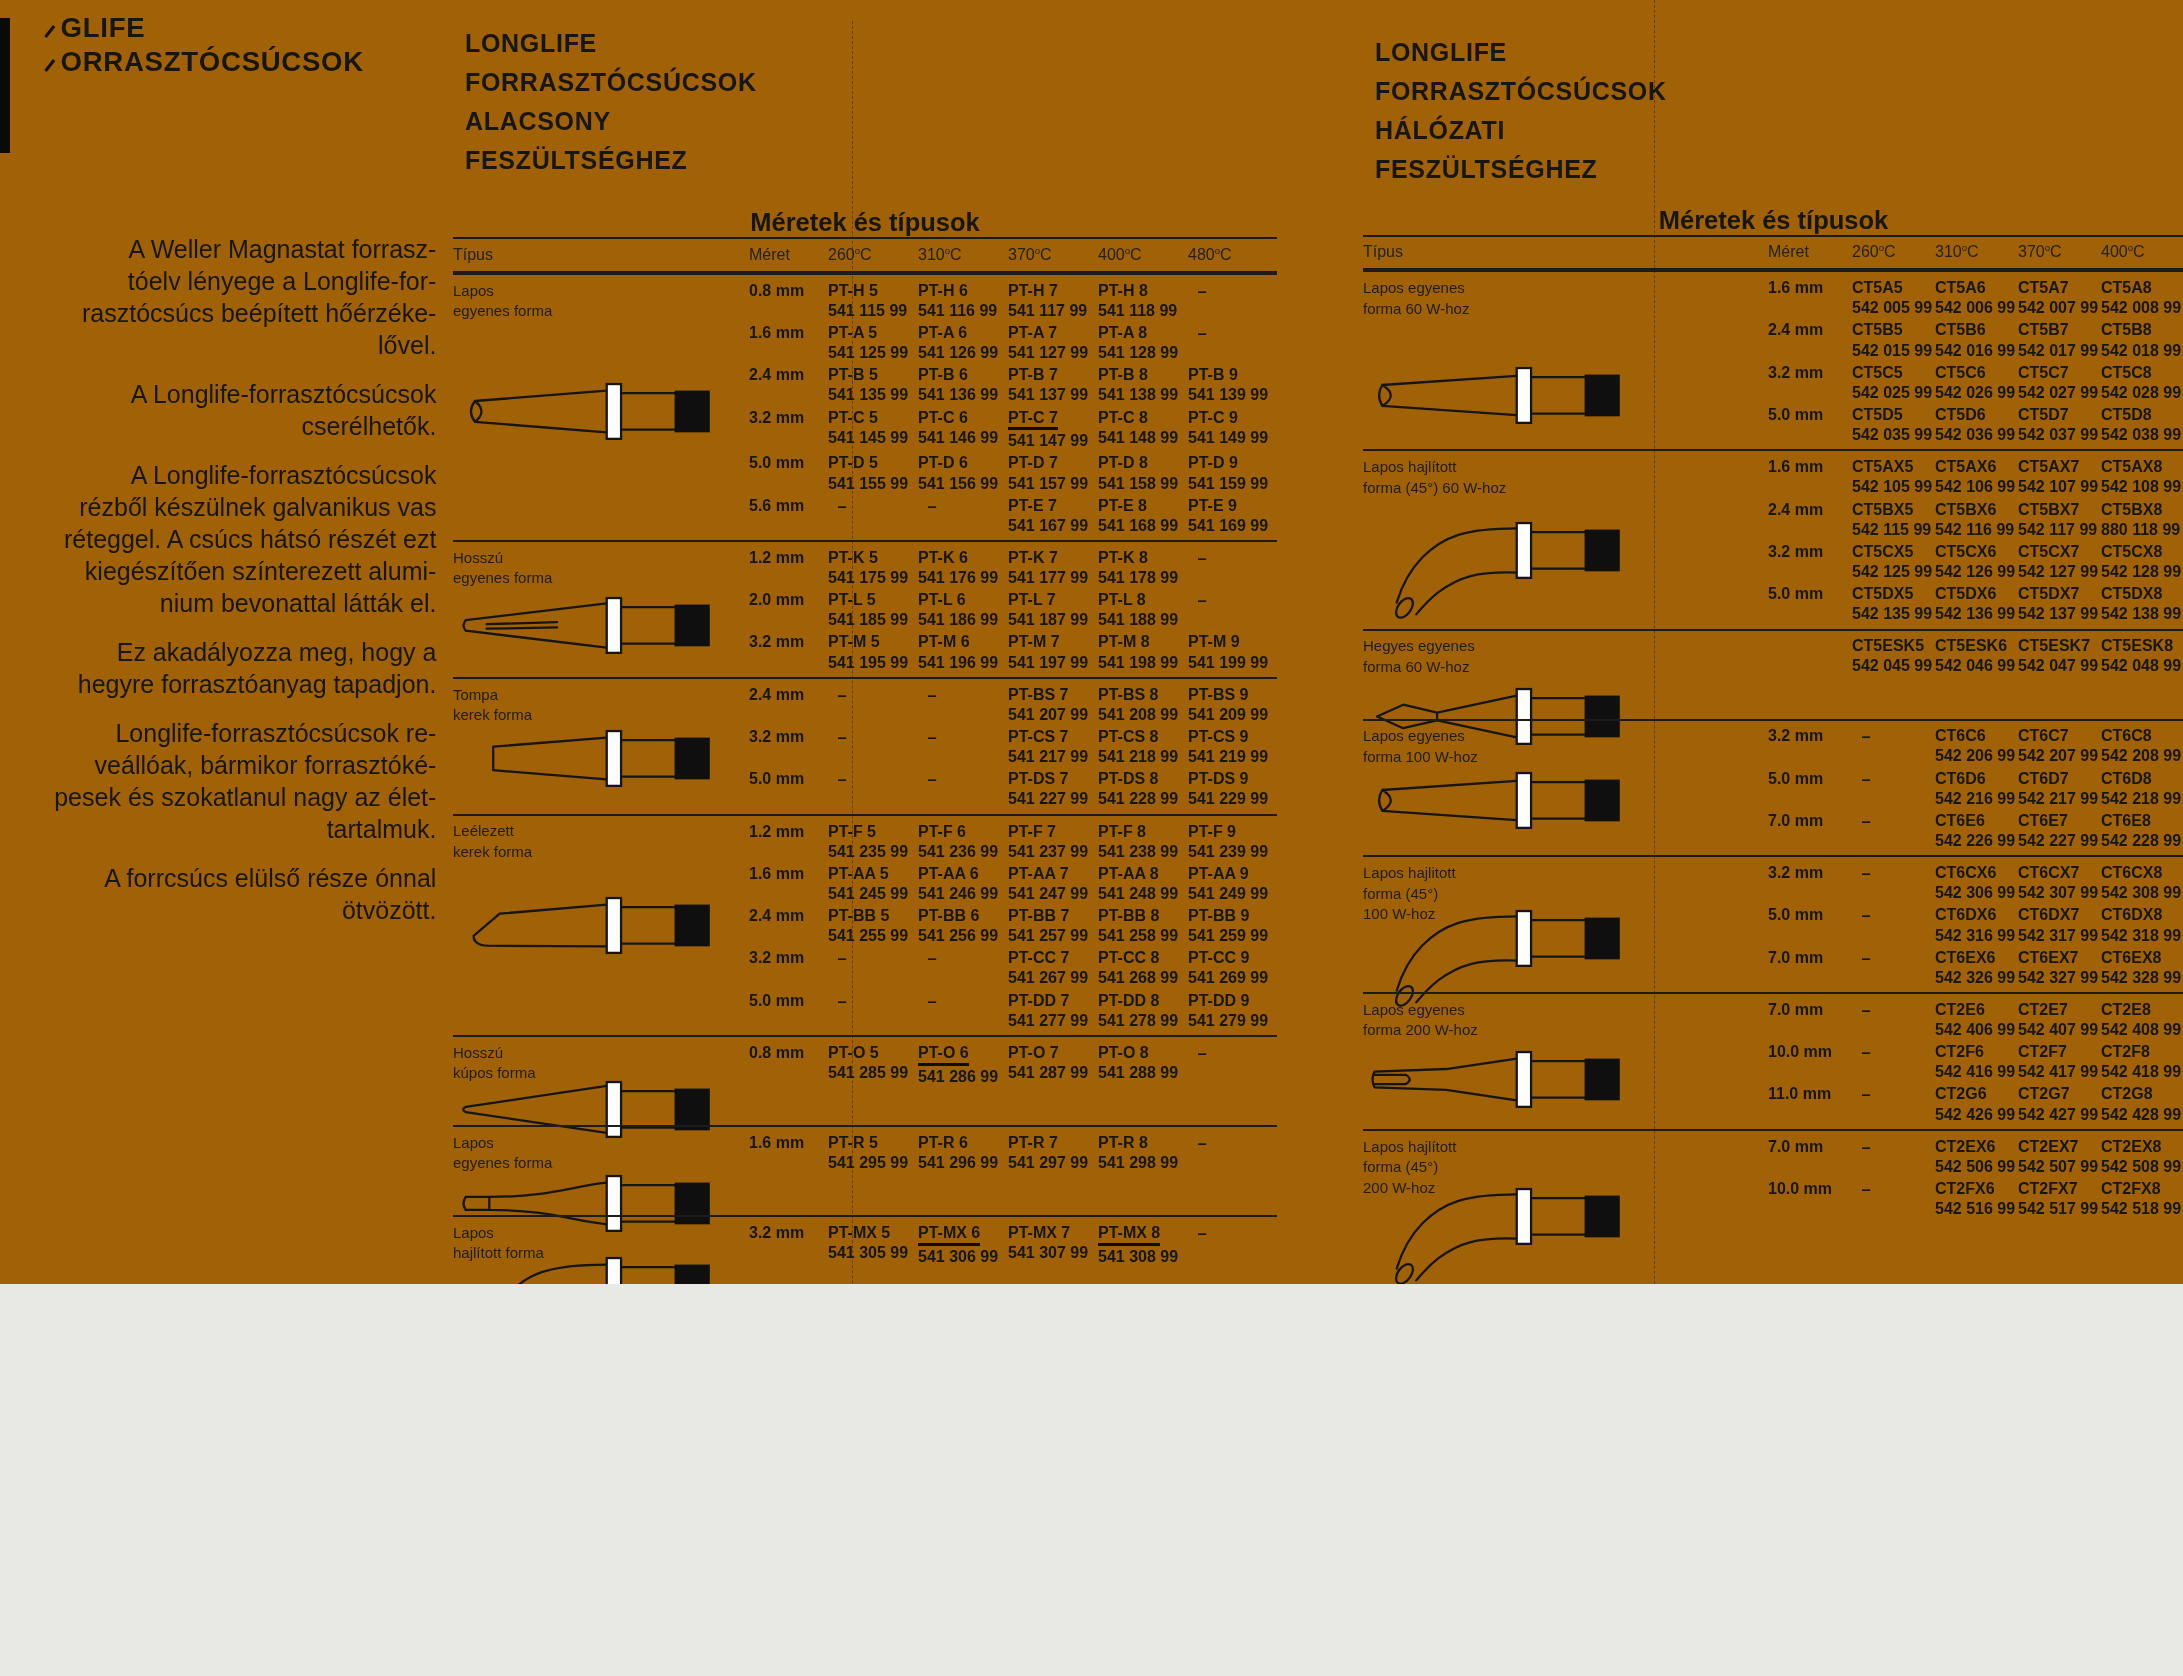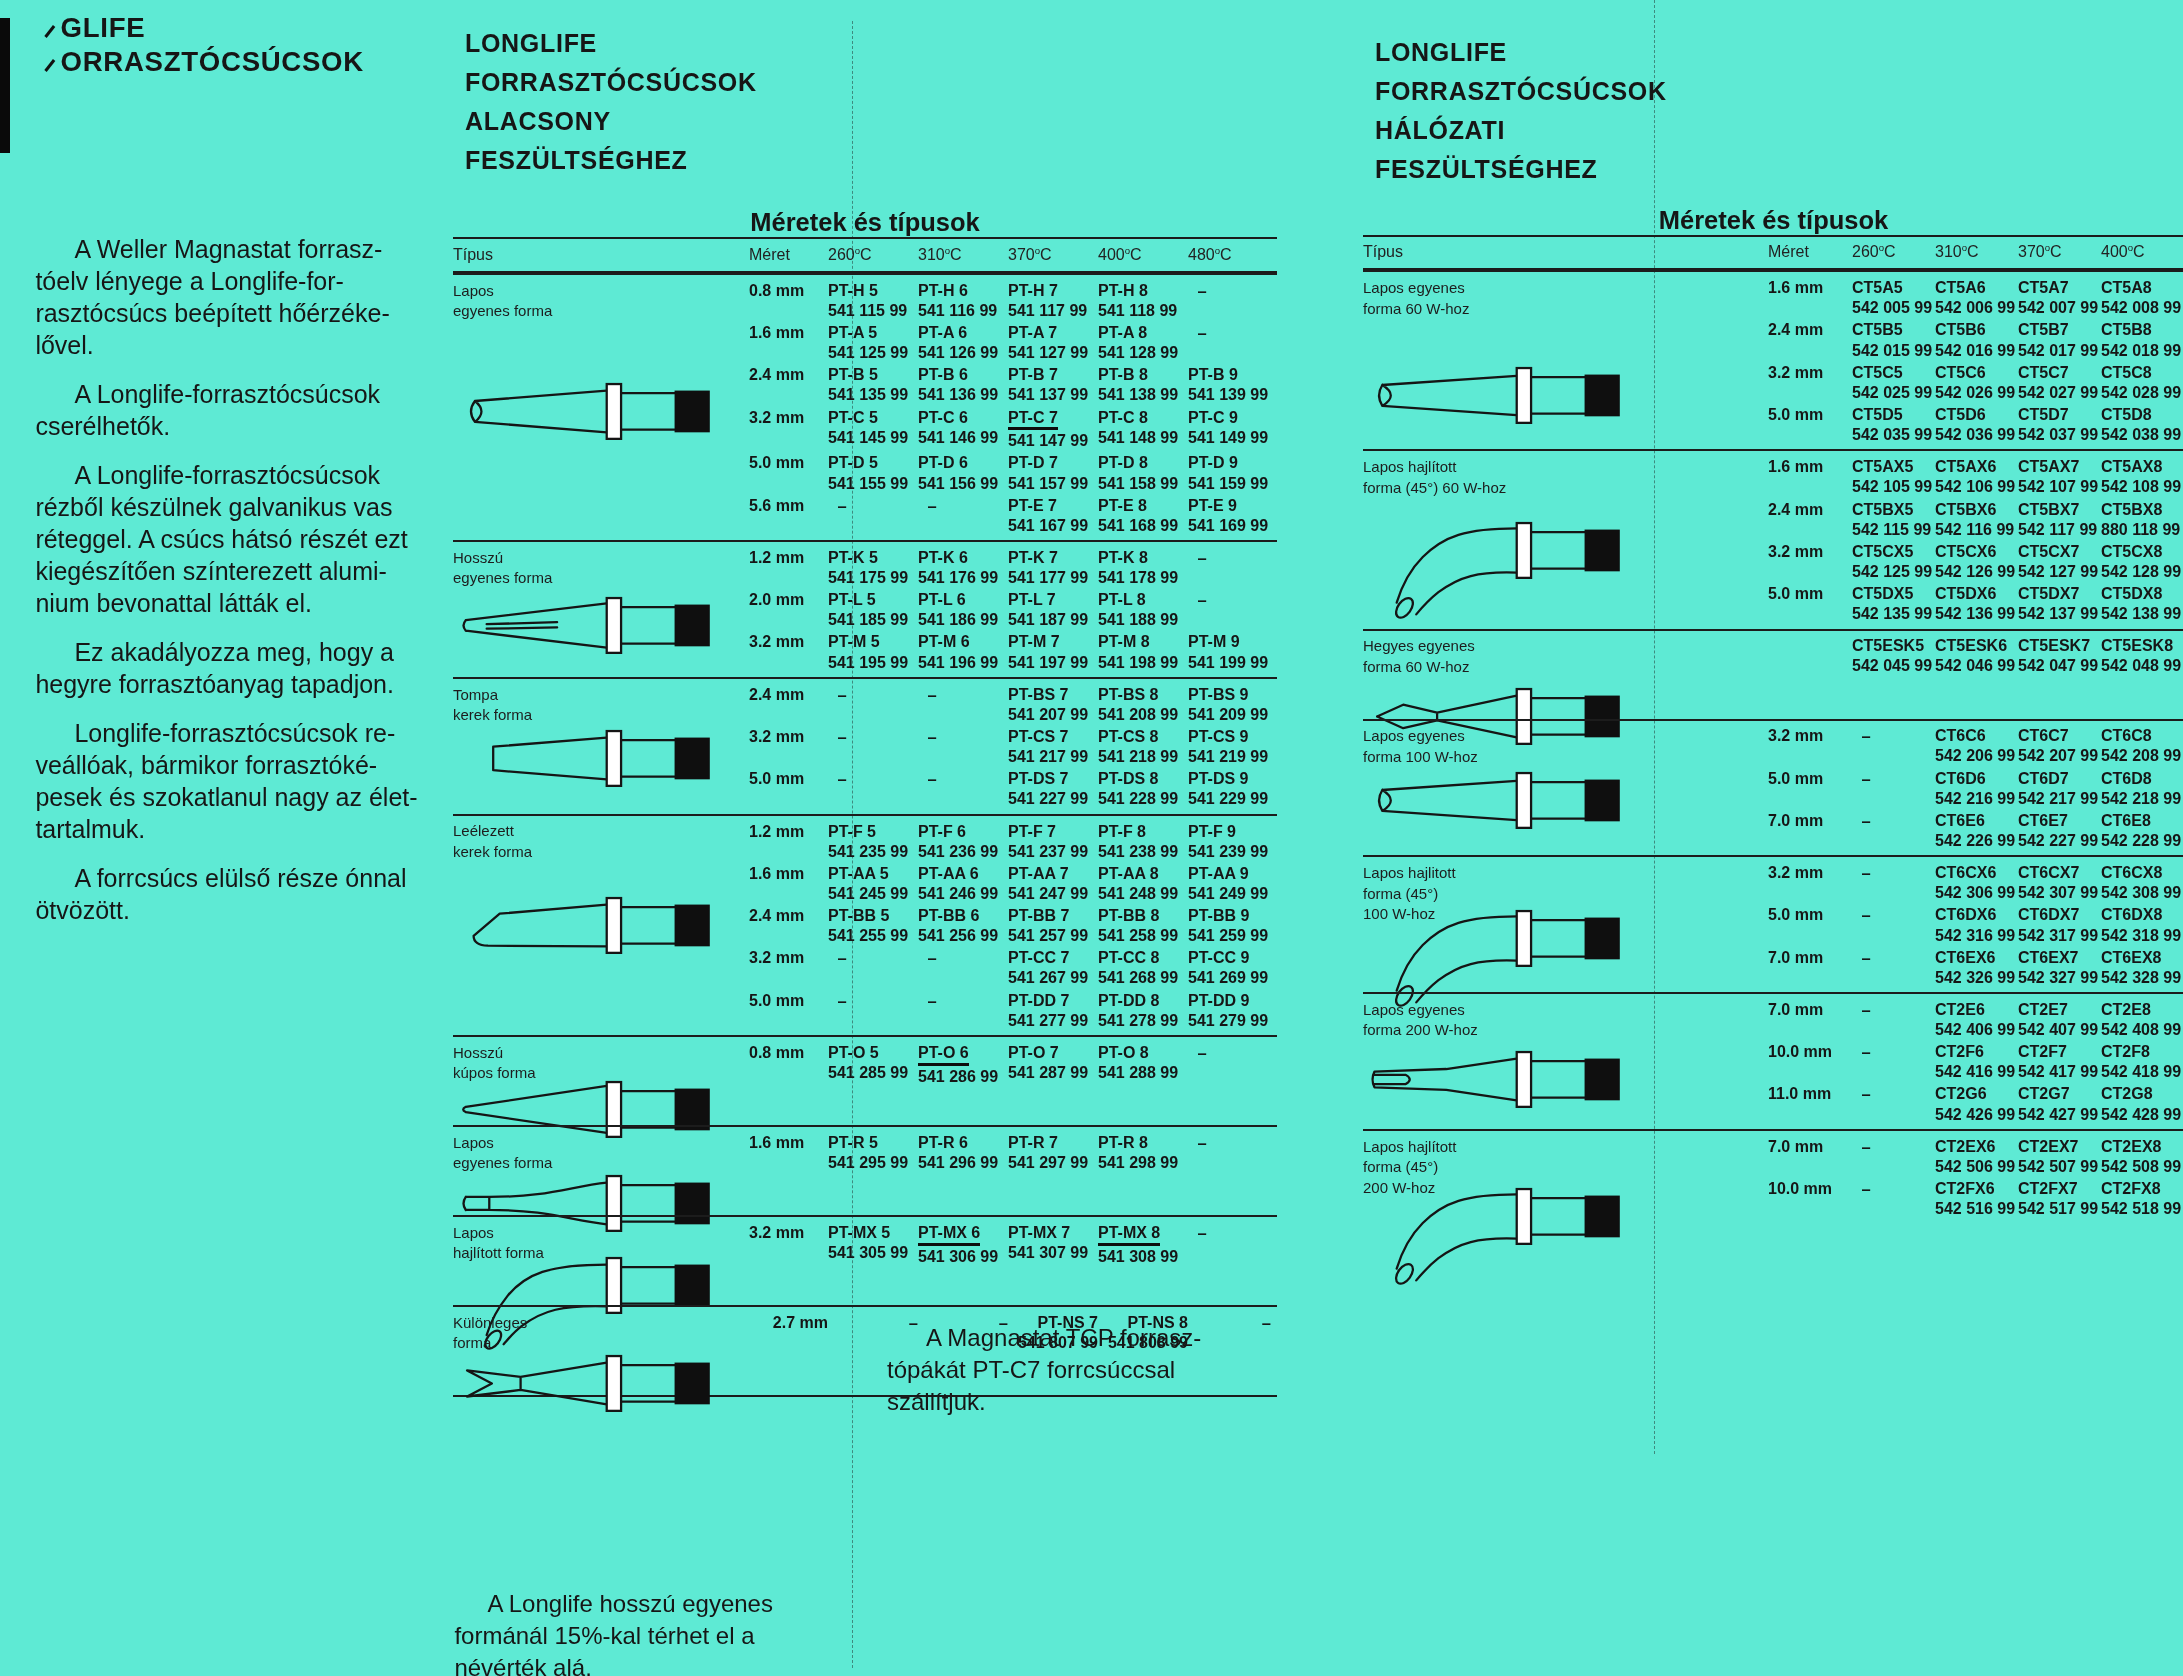--- a/index.html
+++ b/index.html
@@ -1,28 +1,28 @@
 <!DOCTYPE html>
 <html style="font-size:11px"><head>
 <meta charset="utf-8">
 <style>
   html,body{margin:0;padding:0;background:#e8e8e4;}
-  .page{position:relative;width:2183px;height:1676px;background:#5eead4;overflow:hidden;
+  .page{position:relative;width:2183px;height:1284px;background:#a16207;overflow:hidden;
         font-family:"Liberation Sans","DejaVu Sans",sans-serif;color:#161616;}
   
   .black-bar{position:absolute;left:0;top:18px;width:10.3px;height:135px;background:#0a0a0a;}
   .fold{position:absolute;border-left:1.4px dashed rgba(25,25,25,.45);width:0;}
   .fold-mid{left:852px;top:20.7px;height:1647px;}
   .fold-right{left:1654px;top:0;height:1454px;}
   
   .col-left{position:absolute;left:23.4px;top:11px;width:413px;}
   .doc-title{font-size:27.6px;font-weight:bold;letter-spacing:0.7px;line-height:34px;margin:0 0 0 19.3px;}
   .cut{display:inline-block;width:13.8px;height:3.4px;background:#111;transform:rotate(-52deg);margin:0 4.1px 4.1px 0;}
   .paras{margin-top:154px;}
-  .para{font-size:25px;line-height:32px;white-space:pre-line;margin:0 0 17px 12px;text-indent:39px;}
+  .para{font-size:25px;line-height:32px;white-space:pre-line;margin:0 0 17px 12px;text-indent:39px;text-align:right;}
   
   .sec-head{font-size:25px;font-weight:bold;line-height:39px;letter-spacing:0.7px;margin:12px;}
   .col-mid{position:absolute;left:453px;top:12.4px;width:824px;}
   .col-right{position:absolute;left:1363px;top:20.7px;width:821px;}
   .tbl-title{font-size:25.5px;font-weight:bold;text-align:center;margin:0;}
   .col-mid .tbl-title{position:absolute;top:196px;left:0;width:100%;}
   .col-right .tbl-title{position:absolute;top:185px;left:0;width:100%;}
   .tbl{position:absolute;left:0;width:100%;border-top:2.8px solid #1b1b1b;}
   .col-mid .tbl{top:225px;}
   .col-right .tbl{top:214px;}

